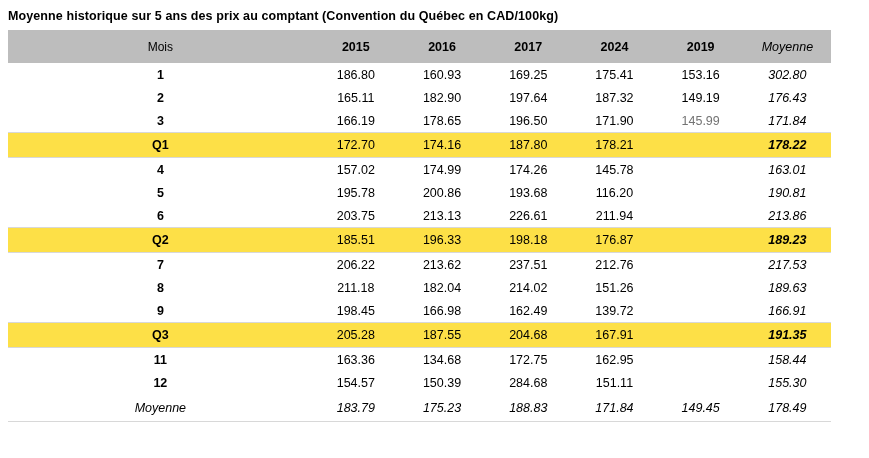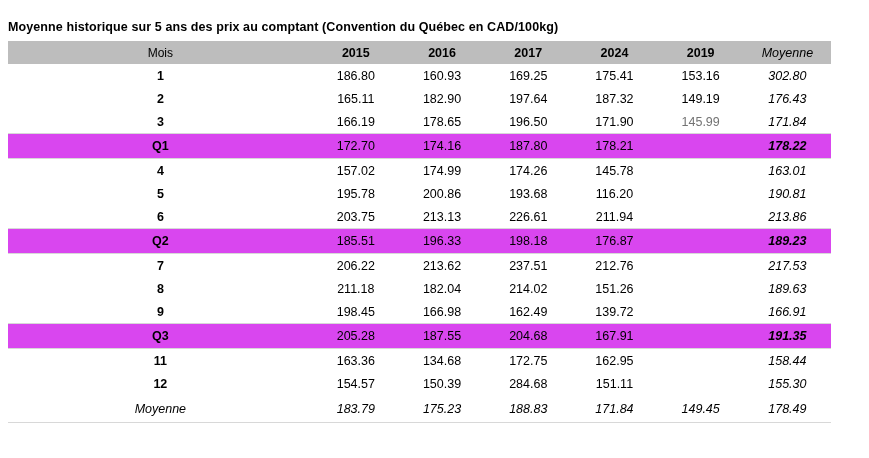--- a/index.html
+++ b/index.html
@@ -11,53 +11,53 @@
   }
   .page {
     width: 869px;
     height: 458px;
     overflow: hidden;
     background: #fff;
   }
   .title {
     font-weight: bold;
     font-size: 12.5px;
-    padding: 20px 0 7px 8px;
+    padding: 9px 0 7px 8px;
     letter-spacing: 0.1px;
   }
   table.price-table {
     border-collapse: collapse;
     table-layout: fixed;
     margin-left: 8px;
     width: 823px;
     font-size: 12.5px;
   }
   col.c-mois  { width: 304px; }
   col.c-year  { width: 86px; }
   col.c-moy   { width: 87px; }
   thead th {
     background: #bdbdbd;
     font-weight: bold;
     font-size: 12.5px;
-    height: 23px;
+    height: 33px;
     text-align: center;
     padding: 0;
   }
   thead th.hdr-mois { font-weight: normal; font-size: 12px; }
   thead th.hdr-moyenne { font-style: italic; font-weight: normal; }
   td {
     text-align: center;
     height: 23px;
     padding: 0;
     white-space: nowrap;
   }
   tr.row-month td.c-label { font-weight: bold; }
   tr.row-month td.c-moyenne { font-style: italic; }
   tr.row-quarter {
-    background: #d946ef;
+    background: #fde047;
     border-top: 1px solid #d8d8d8;
     border-bottom: 1px solid #d8d8d8;
   }
   tr.row-quarter td { height: 24px; }
   tr.row-quarter td.c-label { font-weight: bold; }
   tr.row-quarter td.c-moyenne { font-weight: bold; font-style: italic; }
   tr.row-average td {
     font-style: italic;
     height: 27px;
   }

